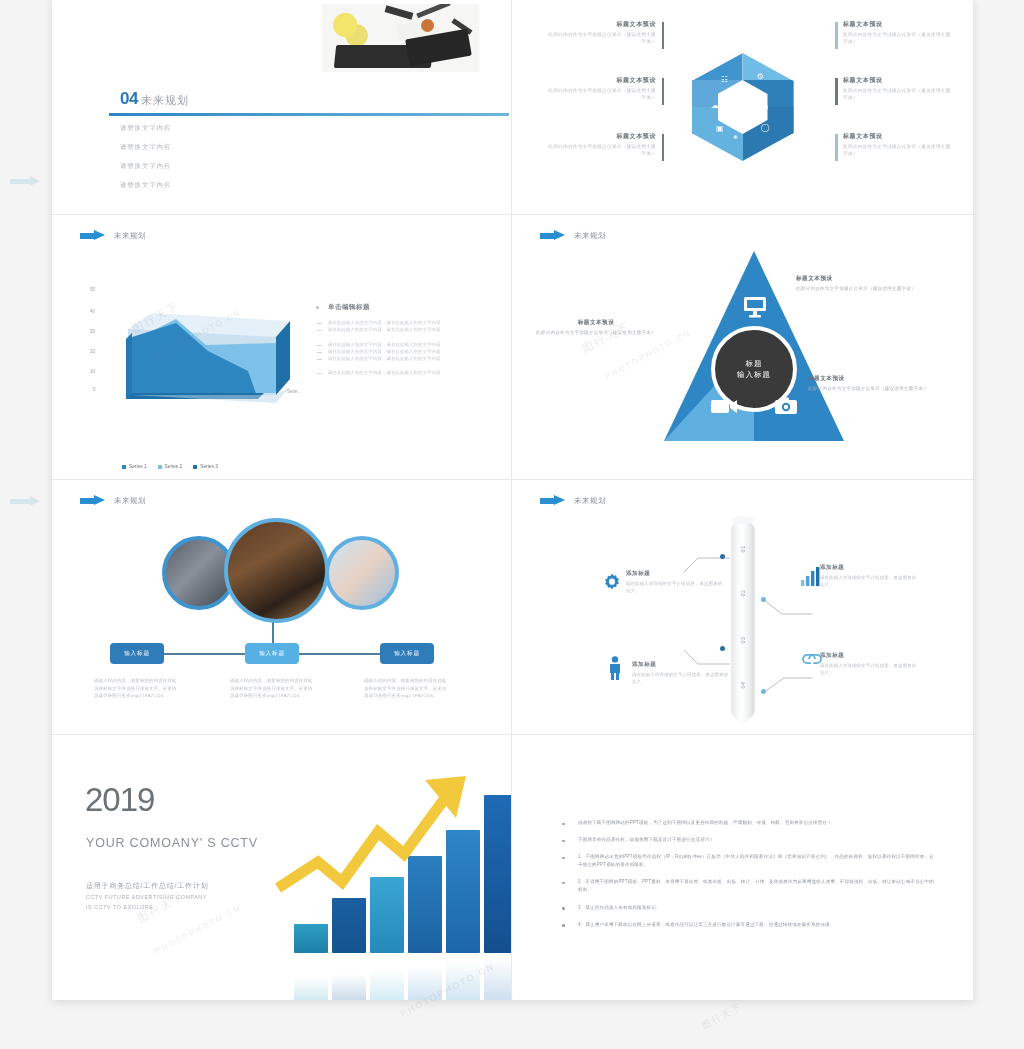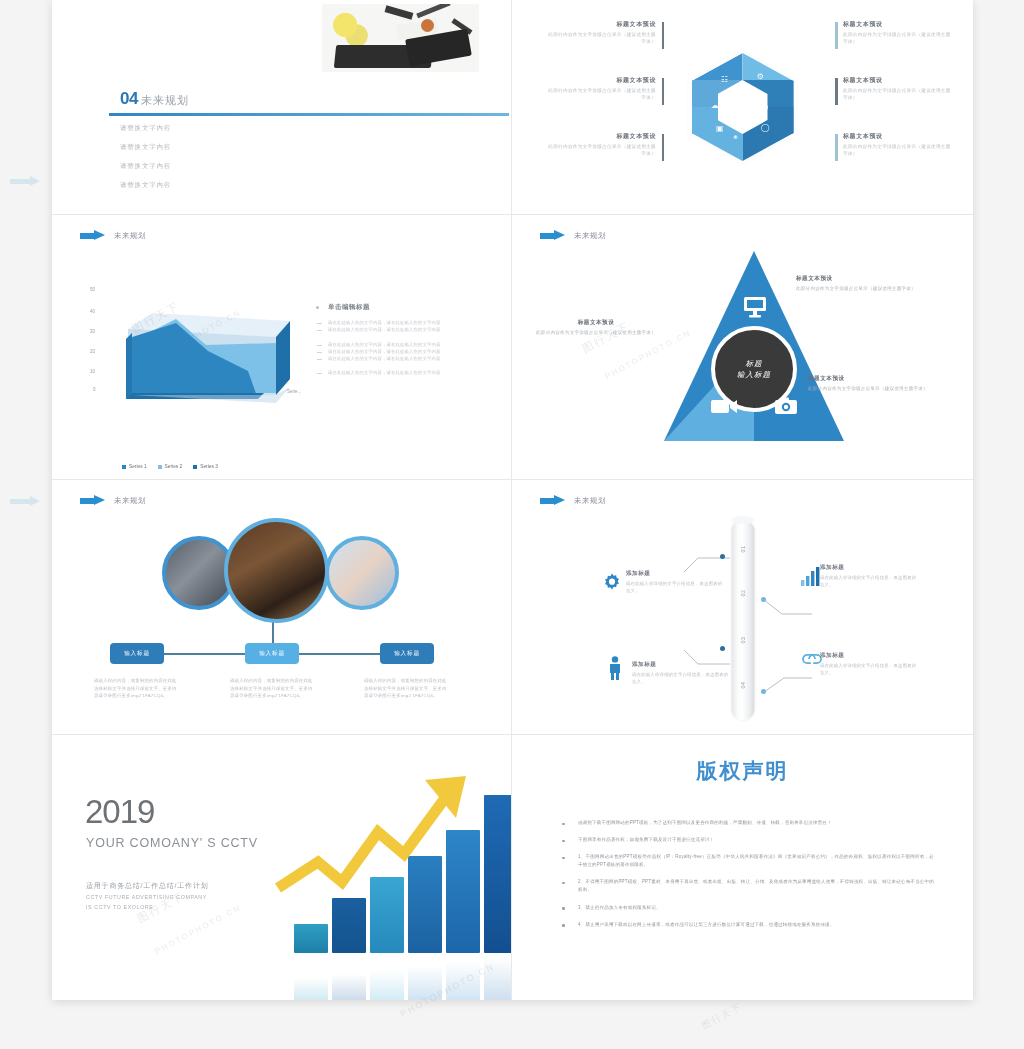--- a/index.html
+++ b/index.html
@@ -104,21 +104,21 @@
 
   
   .tri-wrap{position:absolute;left:152px;top:36px;width:180px;height:190px;}
   .tri{position:absolute;left:0;top:0;width:180px;height:190px;
     clip-path:polygon(50% 0,100% 100%,0 100%);background:#2f86c4;}
   .tri-l{position:absolute;left:0;top:0;width:180px;height:190px;
     clip-path:polygon(50% 48%,50% 100%,0 100%);background:#5fb0e0;}
   .tri-circ{position:absolute;left:50%;top:62%;transform:translate(-50%,-50%);
     width:78px;height:78px;border-radius:50%;background:#3a3a3a;border:4px solid #fff;
     display:flex;flex-direction:column;align-items:center;justify-content:center;}
-  .tri-circ span{color:#fff;font-size:7.5px;line-height:1.5;letter-spacing:1px;font-style:italic;}
+  .tri-circ span{color:#fff;font-size:7.5px;line-height:1.5;letter-spacing:1px;}
   .tico{position:absolute;color:#fff;}
   .t-item{position:absolute;width:120px;}
   .t-t{font-size:5.6px;color:#6a7079;font-weight:700;letter-spacing:.5px;}
   .t-d{font-size:4.6px;color:#a9aeb5;line-height:1.65;margin-top:2px;letter-spacing:.2px;}
 
   
   .circ{position:absolute;border-radius:50%;overflow:hidden;}
   .circ.ring{border:4px solid #3f94cf;}
   .circ.ring2{border:4px solid #5fb0e0;}
   .ph-a{background:linear-gradient(135deg,#57606b 0%,#8a9099 45%,#3f4750 100%);}
@@ -141,21 +141,21 @@
   .cyl-mark{position:absolute;left:0;width:23px;text-align:center;font-size:5.3px;color:#9ba0a6;
     transform:rotate(-90deg);letter-spacing:.6px;}
   .tl-dot{position:absolute;width:5px;height:5px;border-radius:50%;background:#2e6f9e;}
   .tl-dot.lite{background:#72b7e0;}
   .tl-item{position:absolute;width:100px;}
   .tl-t{font-size:5.6px;color:#757b83;font-weight:700;letter-spacing:.5px;}
   .tl-d{font-size:4.4px;color:#b6bbc2;line-height:1.7;margin-top:2px;letter-spacing:.2px;}
   .tl-ico{position:absolute;color:#2f86c4;}
 
   
-  .ty-year{position:absolute;left:33px;top:60px;font-size:33px;color:#6d7277;
+  .ty-year{position:absolute;left:33px;top:48px;font-size:33px;color:#6d7277;
     font-family:"Liberation Sans",sans-serif;letter-spacing:-1px;line-height:1;}
   .ty-en{position:absolute;left:34px;top:101px;font-size:12.5px;color:#8b9097;letter-spacing:.8px;}
   .ty-cn{position:absolute;left:33px;top:117px;font-size:20px;color:#4e5357;letter-spacing:1px;font-weight:700;}
   .ty-sub{position:absolute;left:34px;top:146px;font-size:7px;color:#9aa0a7;letter-spacing:.8px;}
   .ty-s2{position:absolute;left:34px;top:159px;font-size:5.3px;color:#a9aeb5;letter-spacing:.6px;}
   .ty-s3{position:absolute;left:34px;top:169px;font-size:5.3px;color:#a9aeb5;letter-spacing:.6px;}
   .bar3d{position:absolute;bottom:47px;border-radius:1px;}
   .bar-ref{position:absolute;bottom:0;opacity:.22;transform:scaleY(-1);}
   .yarrow{position:absolute;left:218px;top:35px;width:225px;height:135px;}
 
@@ -480,21 +480,20 @@
     <div class="bar-ref" style="left:394px;width:34px;height:38px;background:linear-gradient(180deg,#2d86c8,transparent)"></div>
     <div class="bar-ref" style="left:432px;width:34px;height:42px;background:linear-gradient(180deg,#1f6bb5,transparent)"></div>
 
     <svg class="yarrow" viewBox="0 0 225 135">
       <polyline points="8,118 48,92 72,112 108,62 134,84 178,24" fill="none" stroke="#f2c83c" stroke-width="11" stroke-linejoin="miter"></polyline>
       <polygon points="155,10 196,6 186,48" fill="#f2c83c"></polygon>
     </svg>
   </div>
 
   <div class="slide s8">
-    <div class="cp-title">版权声明</div>
     <div class="cp-list">
       <div class="cp-li">感谢您下载千图网网站的PPT模板，为了达到千图网以及更合作商的利益，严禁翻刻、传播、转载，否则将承担法律责任！</div>
       <div class="cp-li">千图网享有作品著作权，如需免费下载及设计千图进行交流探讨！</div>
       <div class="cp-li">1、千图网网站出售的PPT模板受作品权（IP：Royalty-free）正版受《中华人民共和国著作法》和《世界知识产权公约》，作品的外观权、版权以著作权以千图网所有，若干独立的PPT模板的著作权限权。</div>
       <div class="cp-li">2、不得用千图网的PPT模板、PPT素材、本身用于再出售、或者出租、出版、转让、分销、及免或者作为从事用途给人使用，不得转授权、出版、转让本站公布不当公中的权利。</div>
       <div class="cp-li">3、禁止把作品加入专有或权限系标记。</div>
       <div class="cp-li">4、禁止用户采用下载或以在网上传播等，或者作品可以让第三方进行数位计算可通过下载，也通过转移地在服务系统传播。</div>
     </div>
   </div>
 </div>

